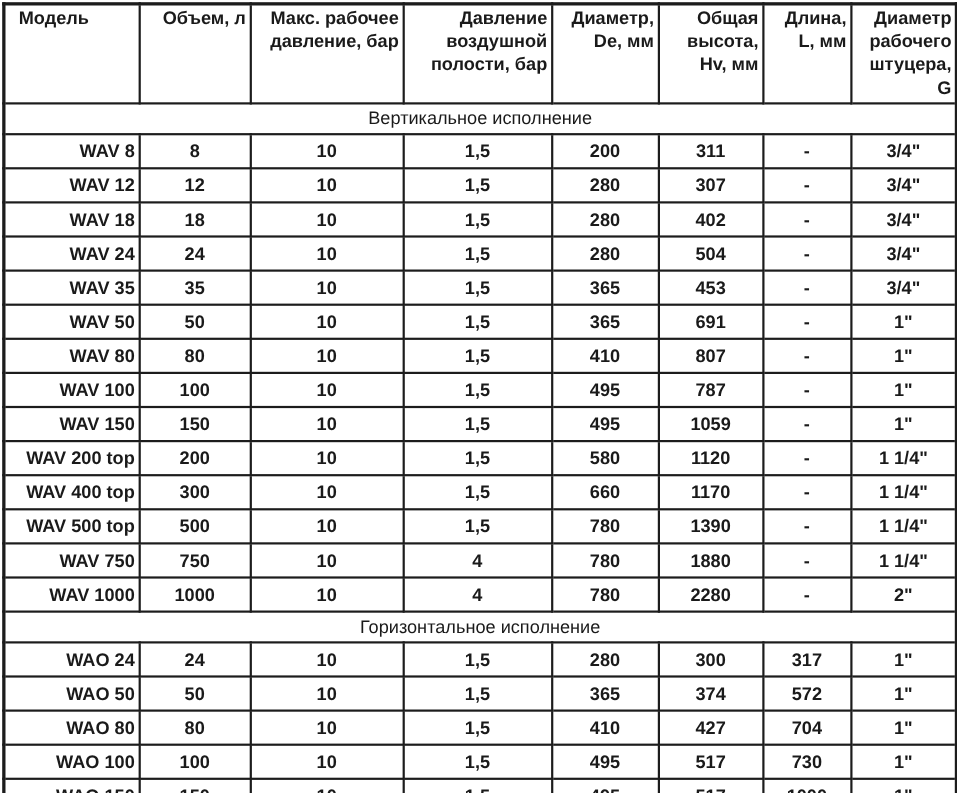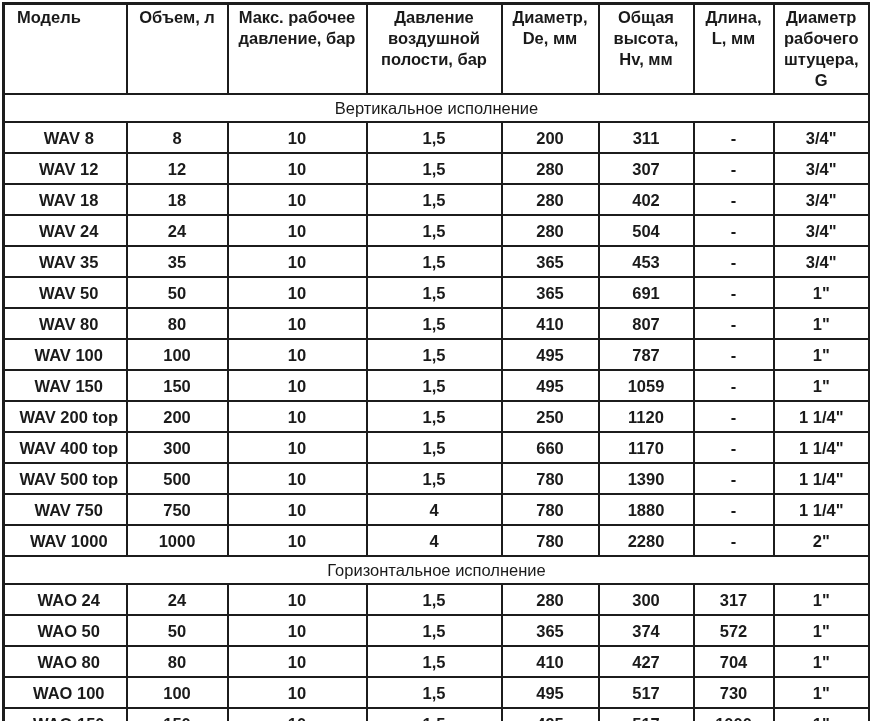--- a/index.html
+++ b/index.html
@@ -29,38 +29,38 @@
   table.spec td {
     border: 2px solid #1c1c1c;
     padding: 2px 3px;
     overflow: hidden;
   }
   table.spec {
     border: 3px solid #1c1c1c;
   }
   thead th {
     vertical-align: top;
-    text-align: center;
+    text-align: right;
     font-weight: bold;
     line-height: 1.28;
     padding-top: 5px;
     height: 80px;
   }
   thead th.model-col {
     text-align: left;
     padding-left: 12px;
   }
   tbody td {
     vertical-align: middle;
     text-align: center;
     height: 25px;
     line-height: 1.1;
   }
   tbody td.model-col {
-    text-align: center;
+    text-align: right;
     padding-left: 10px;
   }
   tr.section-row td {
     text-align: center;
     height: 22px;
     font-weight: normal;
   }
 </style>
 </head>
 <body>
@@ -181,21 +181,21 @@
           <td>495</td>
           <td>1059</td>
           <td>-</td>
           <td>1"</td>
         </tr>
         <tr>
           <td class="model-col">WAV 200 top</td>
           <td>200</td>
           <td>10</td>
           <td>1,5</td>
-          <td>250</td>
+          <td>580</td>
           <td>1120</td>
           <td>-</td>
           <td>1 1/4"</td>
         </tr>
         <tr>
           <td class="model-col">WAV 400 top</td>
           <td>300</td>
           <td>10</td>
           <td>1,5</td>
           <td>660</td>

